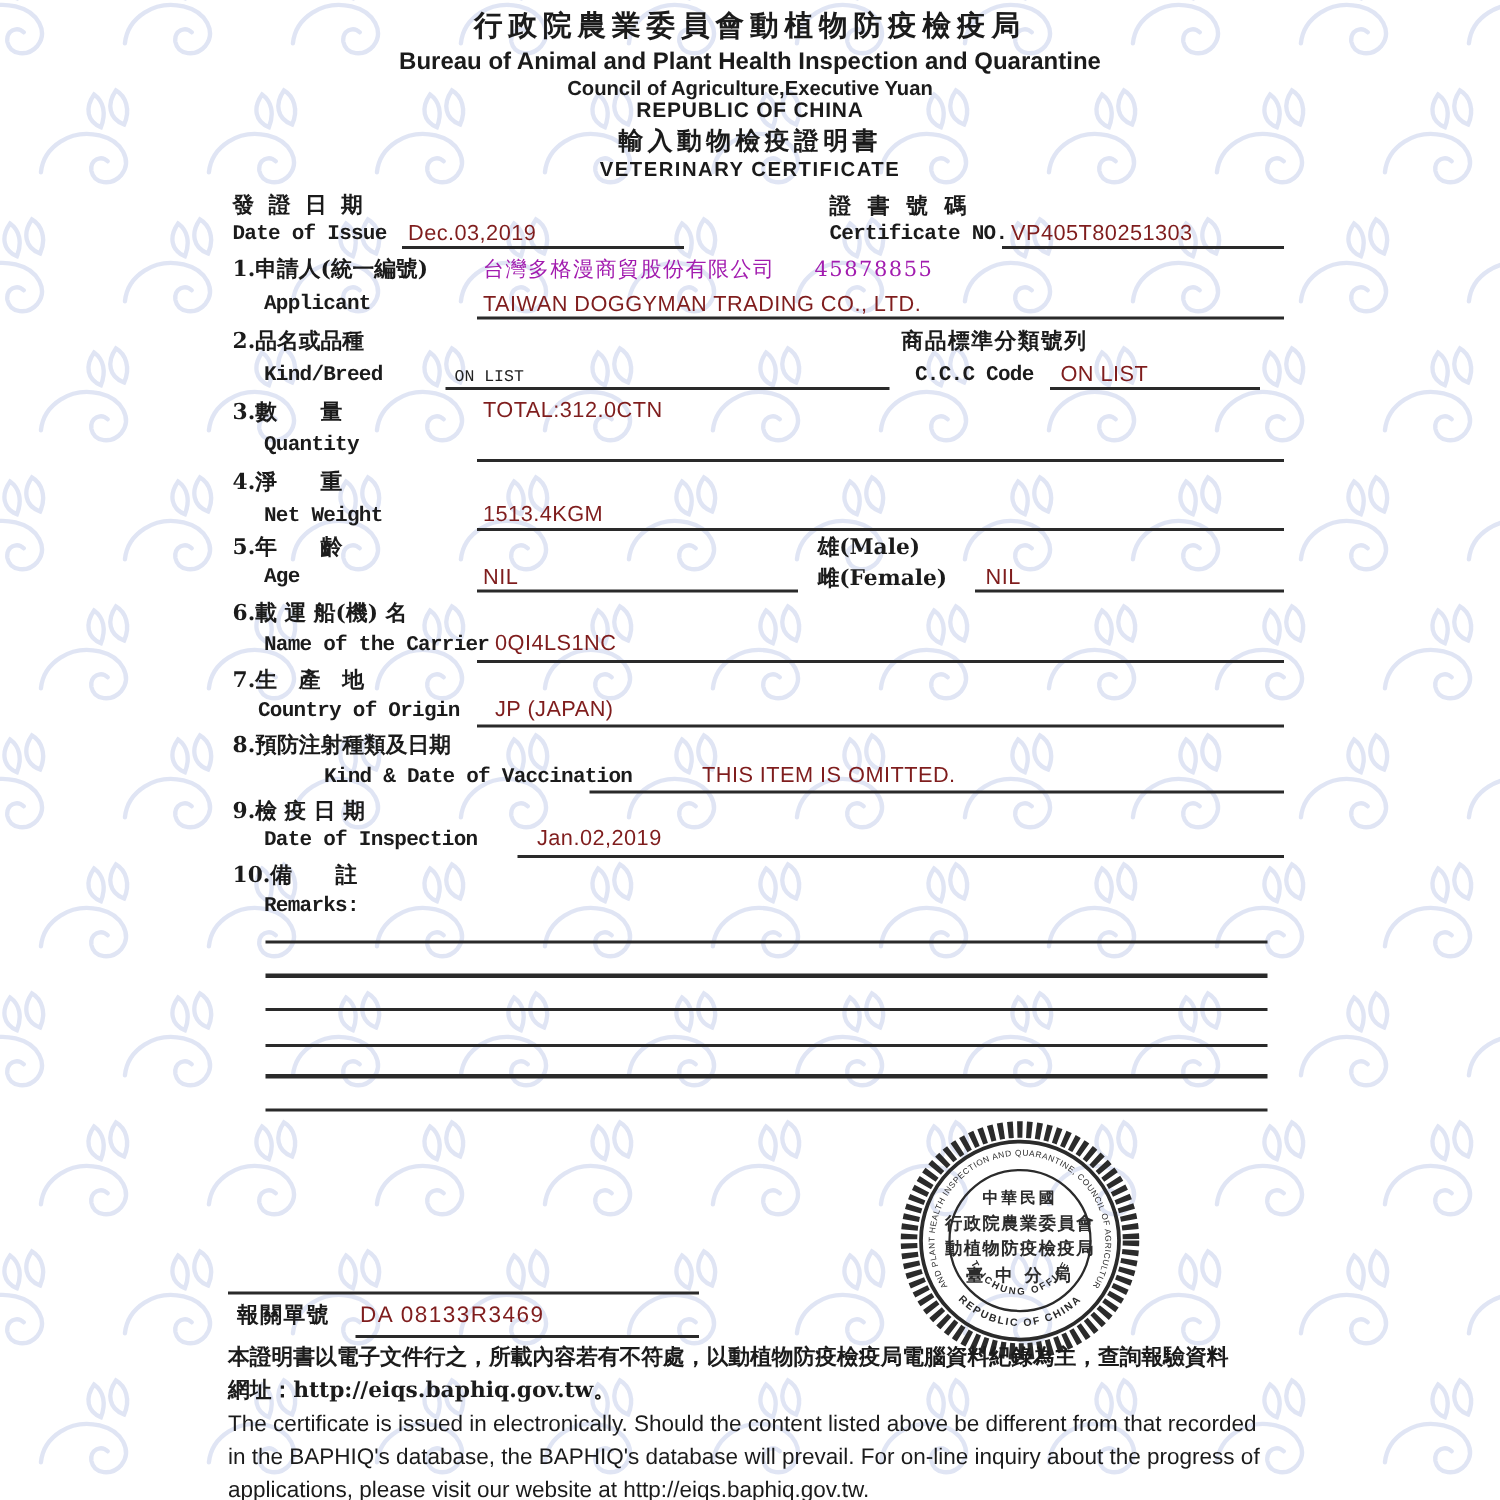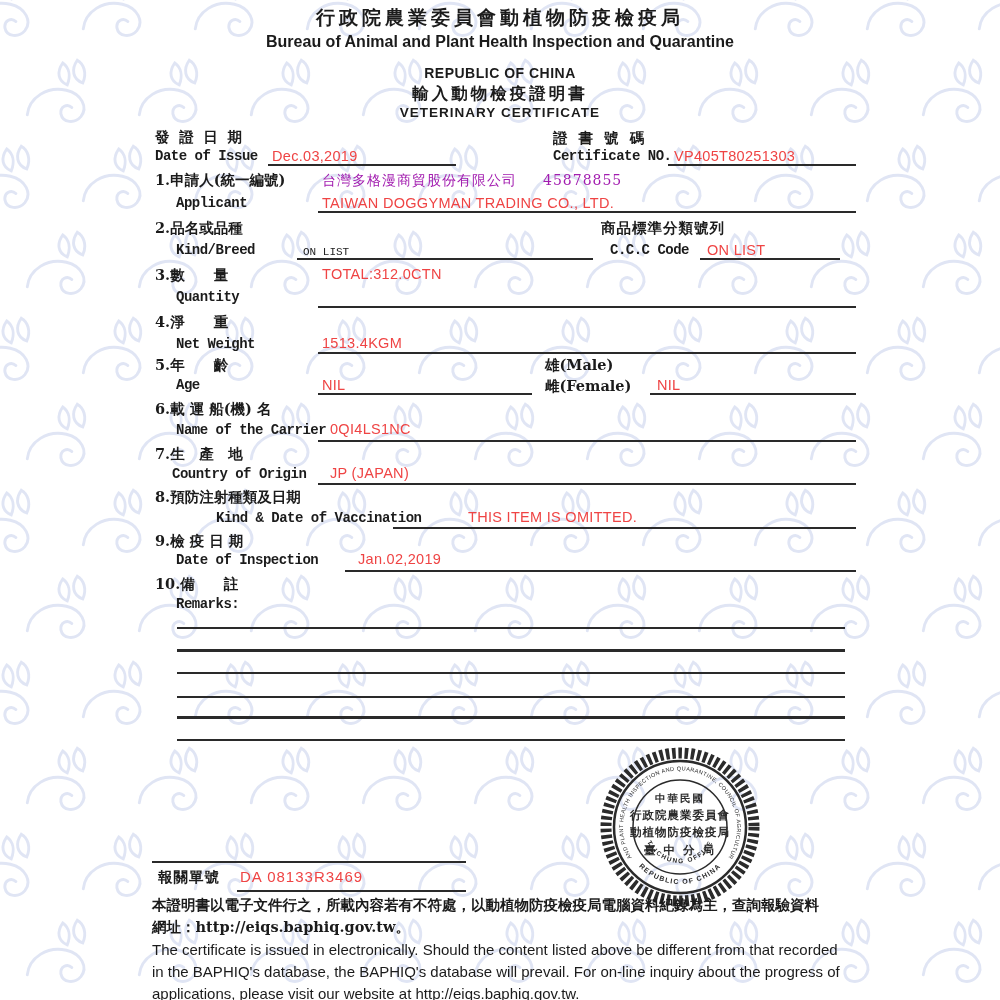--- a/index.html
+++ b/index.html
@@ -9,21 +9,21 @@
     font-family:"Liberation Sans",sans-serif;
   }
   .abs{position:absolute;white-space:nowrap;line-height:1.2;}
   .ctr{left:0;width:1000px;text-align:center;}
   
   .zh{font-family:"DejaVu Serif","Liberation Serif",serif;font-weight:600;font-size:14.5px;}
   .zhval{font-family:"DejaVu Serif","Liberation Serif",serif;font-weight:400;font-size:14px;letter-spacing:1px;color:#a21caf;}
   
   .lab{font-family:"Liberation Mono","DejaVu Sans Mono",monospace;font-weight:600;font-size:14px;letter-spacing:-0.5px;}
   
-  .val{font-family:"Liberation Sans",sans-serif;font-size:14.5px;letter-spacing:0.3px;color:#ef4444;}
+  .val{font-family:"Liberation Sans",sans-serif;font-size:14.5px;letter-spacing:0.3px;color:#7f1d1d;}
   .val-sm{font-family:"Liberation Mono",monospace;font-size:11px;letter-spacing:0;color:#222;}
   .ul{position:absolute;height:1.5px;background:#2a2a2a;}
   .ul.thick{height:2.5px;}
   .wm{position:absolute;opacity:0.55;}
   #wm-layer{position:absolute;left:0;top:0;width:1000px;height:1000px;pointer-events:none;}
   #content{position:absolute;left:0;top:0;width:1000px;height:1000px;}
   .hdr-zh{font-family:"DejaVu Serif","Liberation Serif",serif;font-weight:600;}
   .seal-zh{font-family:"DejaVu Serif","Liberation Serif",serif;font-weight:700;}
 </style>
 </head>
@@ -827,20 +827,21 @@
           <path d="M47 7 C40 17 42 27 52 31 C56 21 54 12 47 7 Z"></path>
           <path d="M63 4 C56 14 58 25 69 29 C74 18 70 8 63 4 Z"></path>
         </g>
       </svg>
   </div>
 
 <div id="content">
 
   <div class="abs ctr hdr-zh" style="top:6px;font-size:19px;letter-spacing:4px;">行政院農業委員會動植物防疫檢疫局</div>
   <div class="abs ctr" style="top:32px;font-size:16px;font-weight:600;">Bureau of Animal and Plant Health Inspection and Quarantine</div>
+  <div class="abs ctr" style="top:51px;font-size:13.5px;font-weight:600;">Council of Agriculture,Executive Yuan</div>
   <div class="abs ctr" style="top:65px;font-size:14px;font-weight:600;letter-spacing:0.5px;">REPUBLIC OF CHINA</div>
   <div class="abs ctr hdr-zh" style="top:84px;font-size:16.5px;letter-spacing:3px;">輸入動物檢疫證明書</div>
   <div class="abs ctr" style="top:105px;font-size:13.5px;font-weight:600;letter-spacing:1px;">VETERINARY CERTIFICATE</div>
 
   <div class="abs zh" style="left:155px;top:129px;letter-spacing:3px;font-family:Liberation Serif, serif;">發 證 日 期</div>
   <div class="abs zh" style="left:553px;top:129px;letter-spacing:3px;">證 書 號 碼</div>
   <div class="abs lab" style="left:155px;top:148px;">Date of Issue</div>
   <div class="abs val" style="left:272px;top:148px;">Dec.03,2019</div>
   <div class="ul" style="left:268px;top:164px;width:188px;"></div>
   <div class="abs lab" style="left:553px;top:148px;">Certificate NO.</div>

